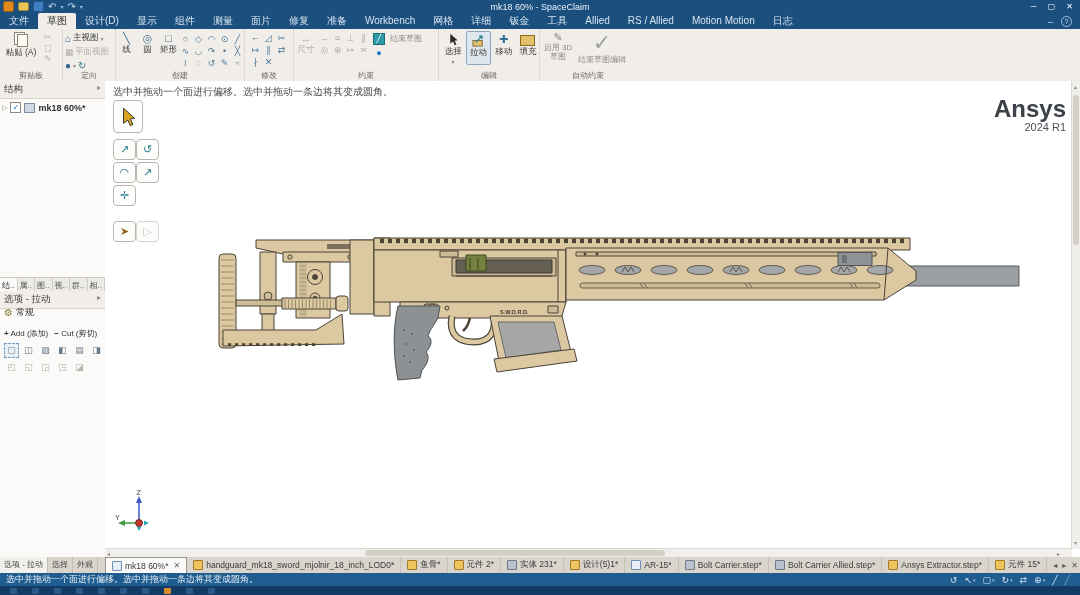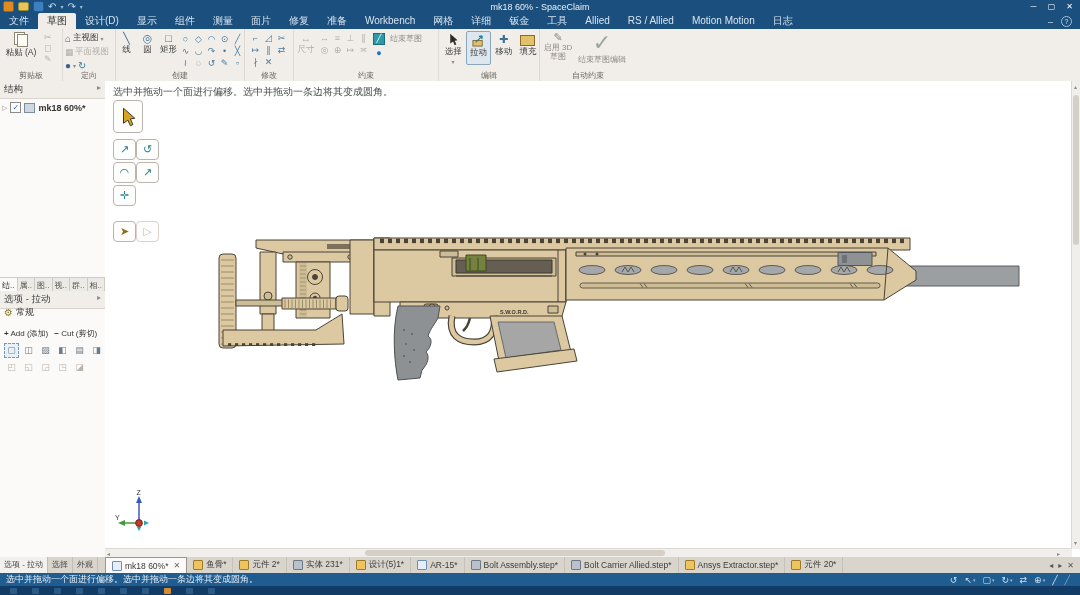--- a/index.html
+++ b/index.html
@@ -385,20 +385,24 @@
   <div class="cbtn small" style="left:8px;top:104px">
       <span>✛</span>
     </div>
   <div class="cbtn small" style="left:8px;top:140px;color:#8a6d1f">
       <span>➤</span>
     </div>
   <div class="cbtn small disabled" style="left:31px;top:140px">
       <span>▷</span>
     </div>
 
+  <div id="ansys-logo">
+    <div class="l1">Ansys</div>
+    <div class="l2">2024 R1</div>
+  </div>
 
   <svg id="rifle-svg" class="abs" style="left:0;top:0" width="975" height="476" viewBox="105 81 975 476">
     <g stroke="#4a4336" stroke-width="1" fill="#dcc9a2" stroke-linejoin="round">
 
       <rect x="893" y="266" width="126" height="20" fill="#9b9fa2" stroke="#5a5d60"></rect>
       <rect x="893" y="266" width="8" height="20" fill="#85898c" stroke="#5a5d60"></rect>
 
       <g>
         <rect x="219" y="254" width="17" height="94" rx="4"></rect>
         <g id="butt-serr">
@@ -681,53 +685,57 @@
     <div class="ftab">外观</div>
   </div>
 <div id="doctabs" class="abs">
     <div class="dtab active">
       <span class="dicon sheet"></span>
       <span>mk18 60%*</span>
       <span class="dclose">✕</span>
     </div>
     <div class="dtab">
       <span class="dicon component"></span>
+      <span>handguard_mk18_sword_mjolnir_18_inch_LOD0*</span>
+    </div>
+    <div class="dtab">
+      <span class="dicon component"></span>
       <span>鱼骨*</span>
     </div>
     <div class="dtab">
       <span class="dicon component"></span>
       <span>元件 2*</span>
     </div>
     <div class="dtab">
       <span class="dicon solid"></span>
       <span>实体 231*</span>
     </div>
     <div class="dtab">
       <span class="dicon component"></span>
       <span>设计(5)1*</span>
     </div>
     <div class="dtab">
       <span class="dicon sheet"></span>
       <span>AR-15*</span>
     </div>
     <div class="dtab">
       <span class="dicon solid"></span>
-      <span>Bolt Assembly.step*</span>
+      <span>Bolt Carrier.step*</span>
     </div>
     <div class="dtab">
       <span class="dicon solid"></span>
       <span>Bolt Carrier Allied.step*</span>
     </div>
     <div class="dtab">
       <span class="dicon component"></span>
       <span>Ansys Extractor.step*</span>
     </div>
     <div class="dtab">
       <span class="dicon component"></span>
-      <span>元件 20*</span>
+      <span>元件 15*</span>
     </div>
     <div id="dtnav">
       <span>◂</span>
       <span>▸</span>
       <span>✕</span>
     </div>
   </div>
 
 <div id="statusbar" class="abs">
   <span class="msg">选中并拖动一个面进行偏移。选中并拖动一条边将其变成圆角。</span>

